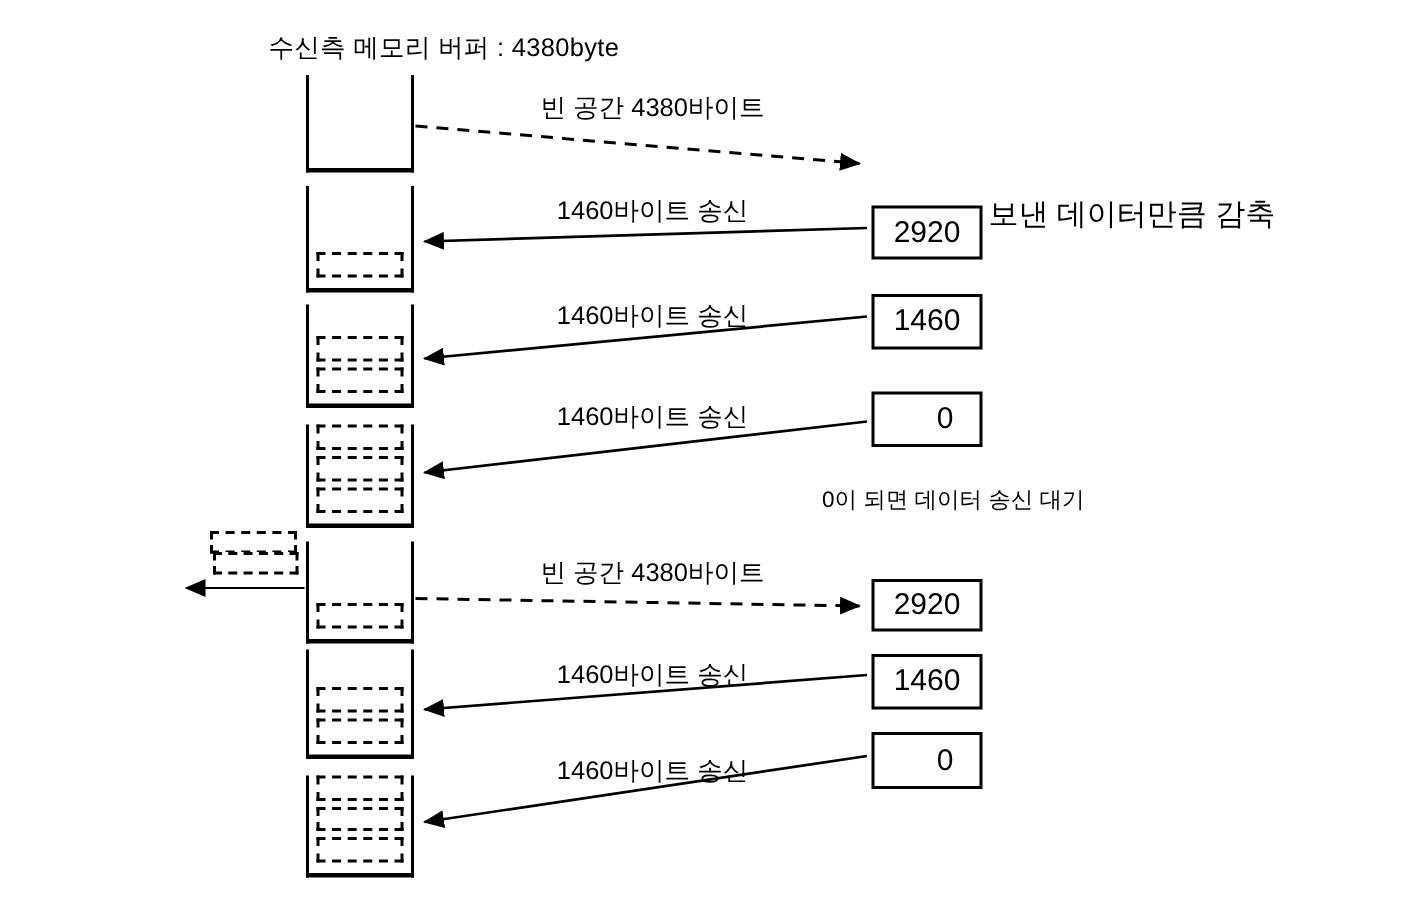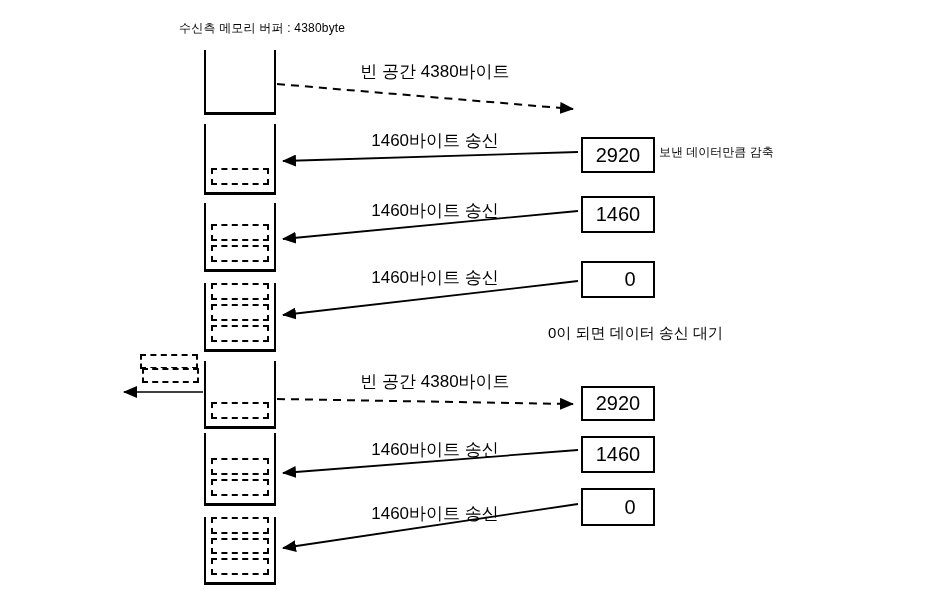--- a/index.html
+++ b/index.html
@@ -4,21 +4,21 @@
 <style>
   html,body { margin:0; padding:0; background:#ffffff; }
   .canvas {
     position:relative; width:943px; height:601px; background:#ffffff;
     font-family:"Liberation Sans","DejaVu Sans",sans-serif; color:#000;
     overflow:hidden;
   }
   .svg-layer { position:absolute; left:0; top:0; width:943px; height:601px; }
 
   .title {
-    position:absolute; left:179px; top:20px; font-size:12px; letter-spacing:0.2px;
+    position:absolute; left:179px; top:20px; font-size:17px; letter-spacing:0.2px;
     white-space:nowrap;
   }
 
   
   .buffer {
     position:absolute; left:204px; width:72px; box-sizing:border-box;
     border-left:2px solid #000; border-right:2px solid #000; border-bottom:3px solid #000;
     display:flex; flex-direction:column; justify-content:flex-end;
     gap:4px; padding:0 5px 7px 5px;
   }
@@ -35,21 +35,21 @@
     display:flex; align-items:center; justify-content:center;
     font-size:20px;
   }
   .wbox.shift-right { padding-left:24px; }
 
   .alabel {
     position:absolute; left:330px; width:210px; text-align:center;
     font-size:17px; white-space:nowrap;
   }
   .note { position:absolute; white-space:nowrap; }
-  .note-reduce { left:659px; top:144px; font-size:12px; }
+  .note-reduce { left:659px; top:129px; font-size:20px; }
   .note-wait  { left:548px; top:324px; font-size:15px; }
 </style>
 </head>
 <body>
 
 <div class="canvas">
 
   <svg class="svg-layer" viewBox="0 0 943 601" xmlns="http://www.w3.org/2000/svg">
     <defs>
       <marker id="ahead" markerUnits="userSpaceOnUse" markerWidth="14" markerHeight="12" refX="13" refY="6" orient="auto">

